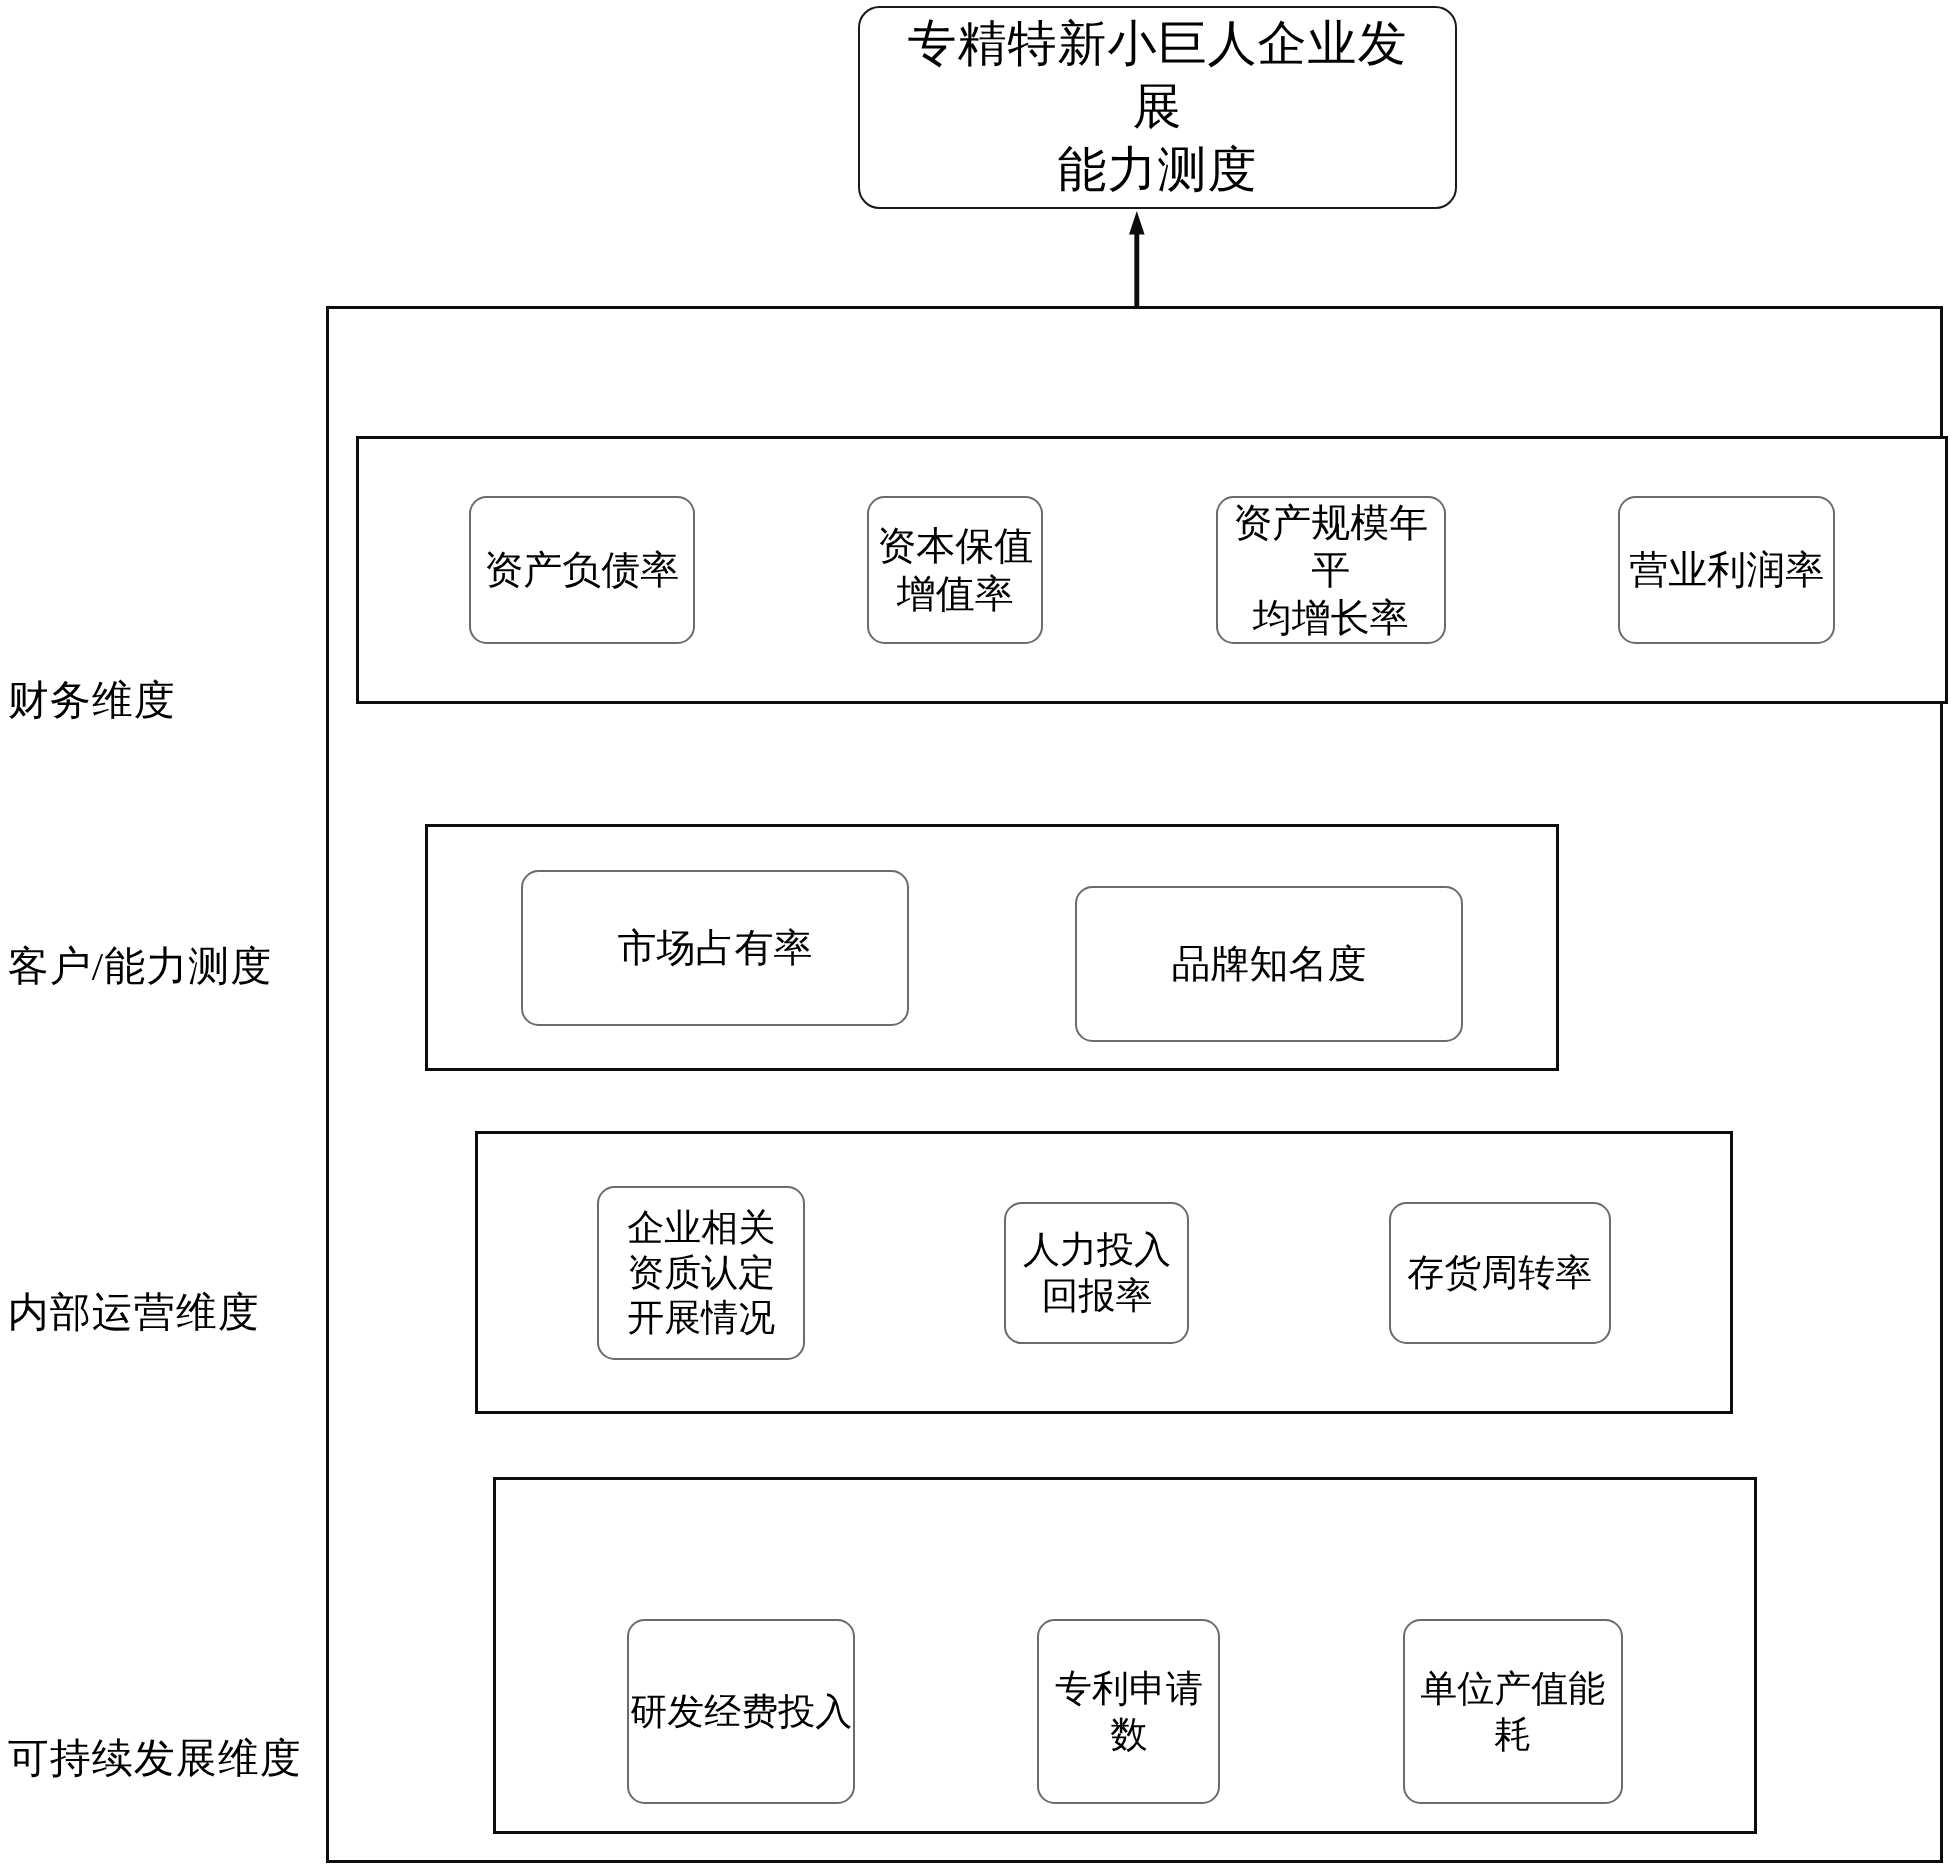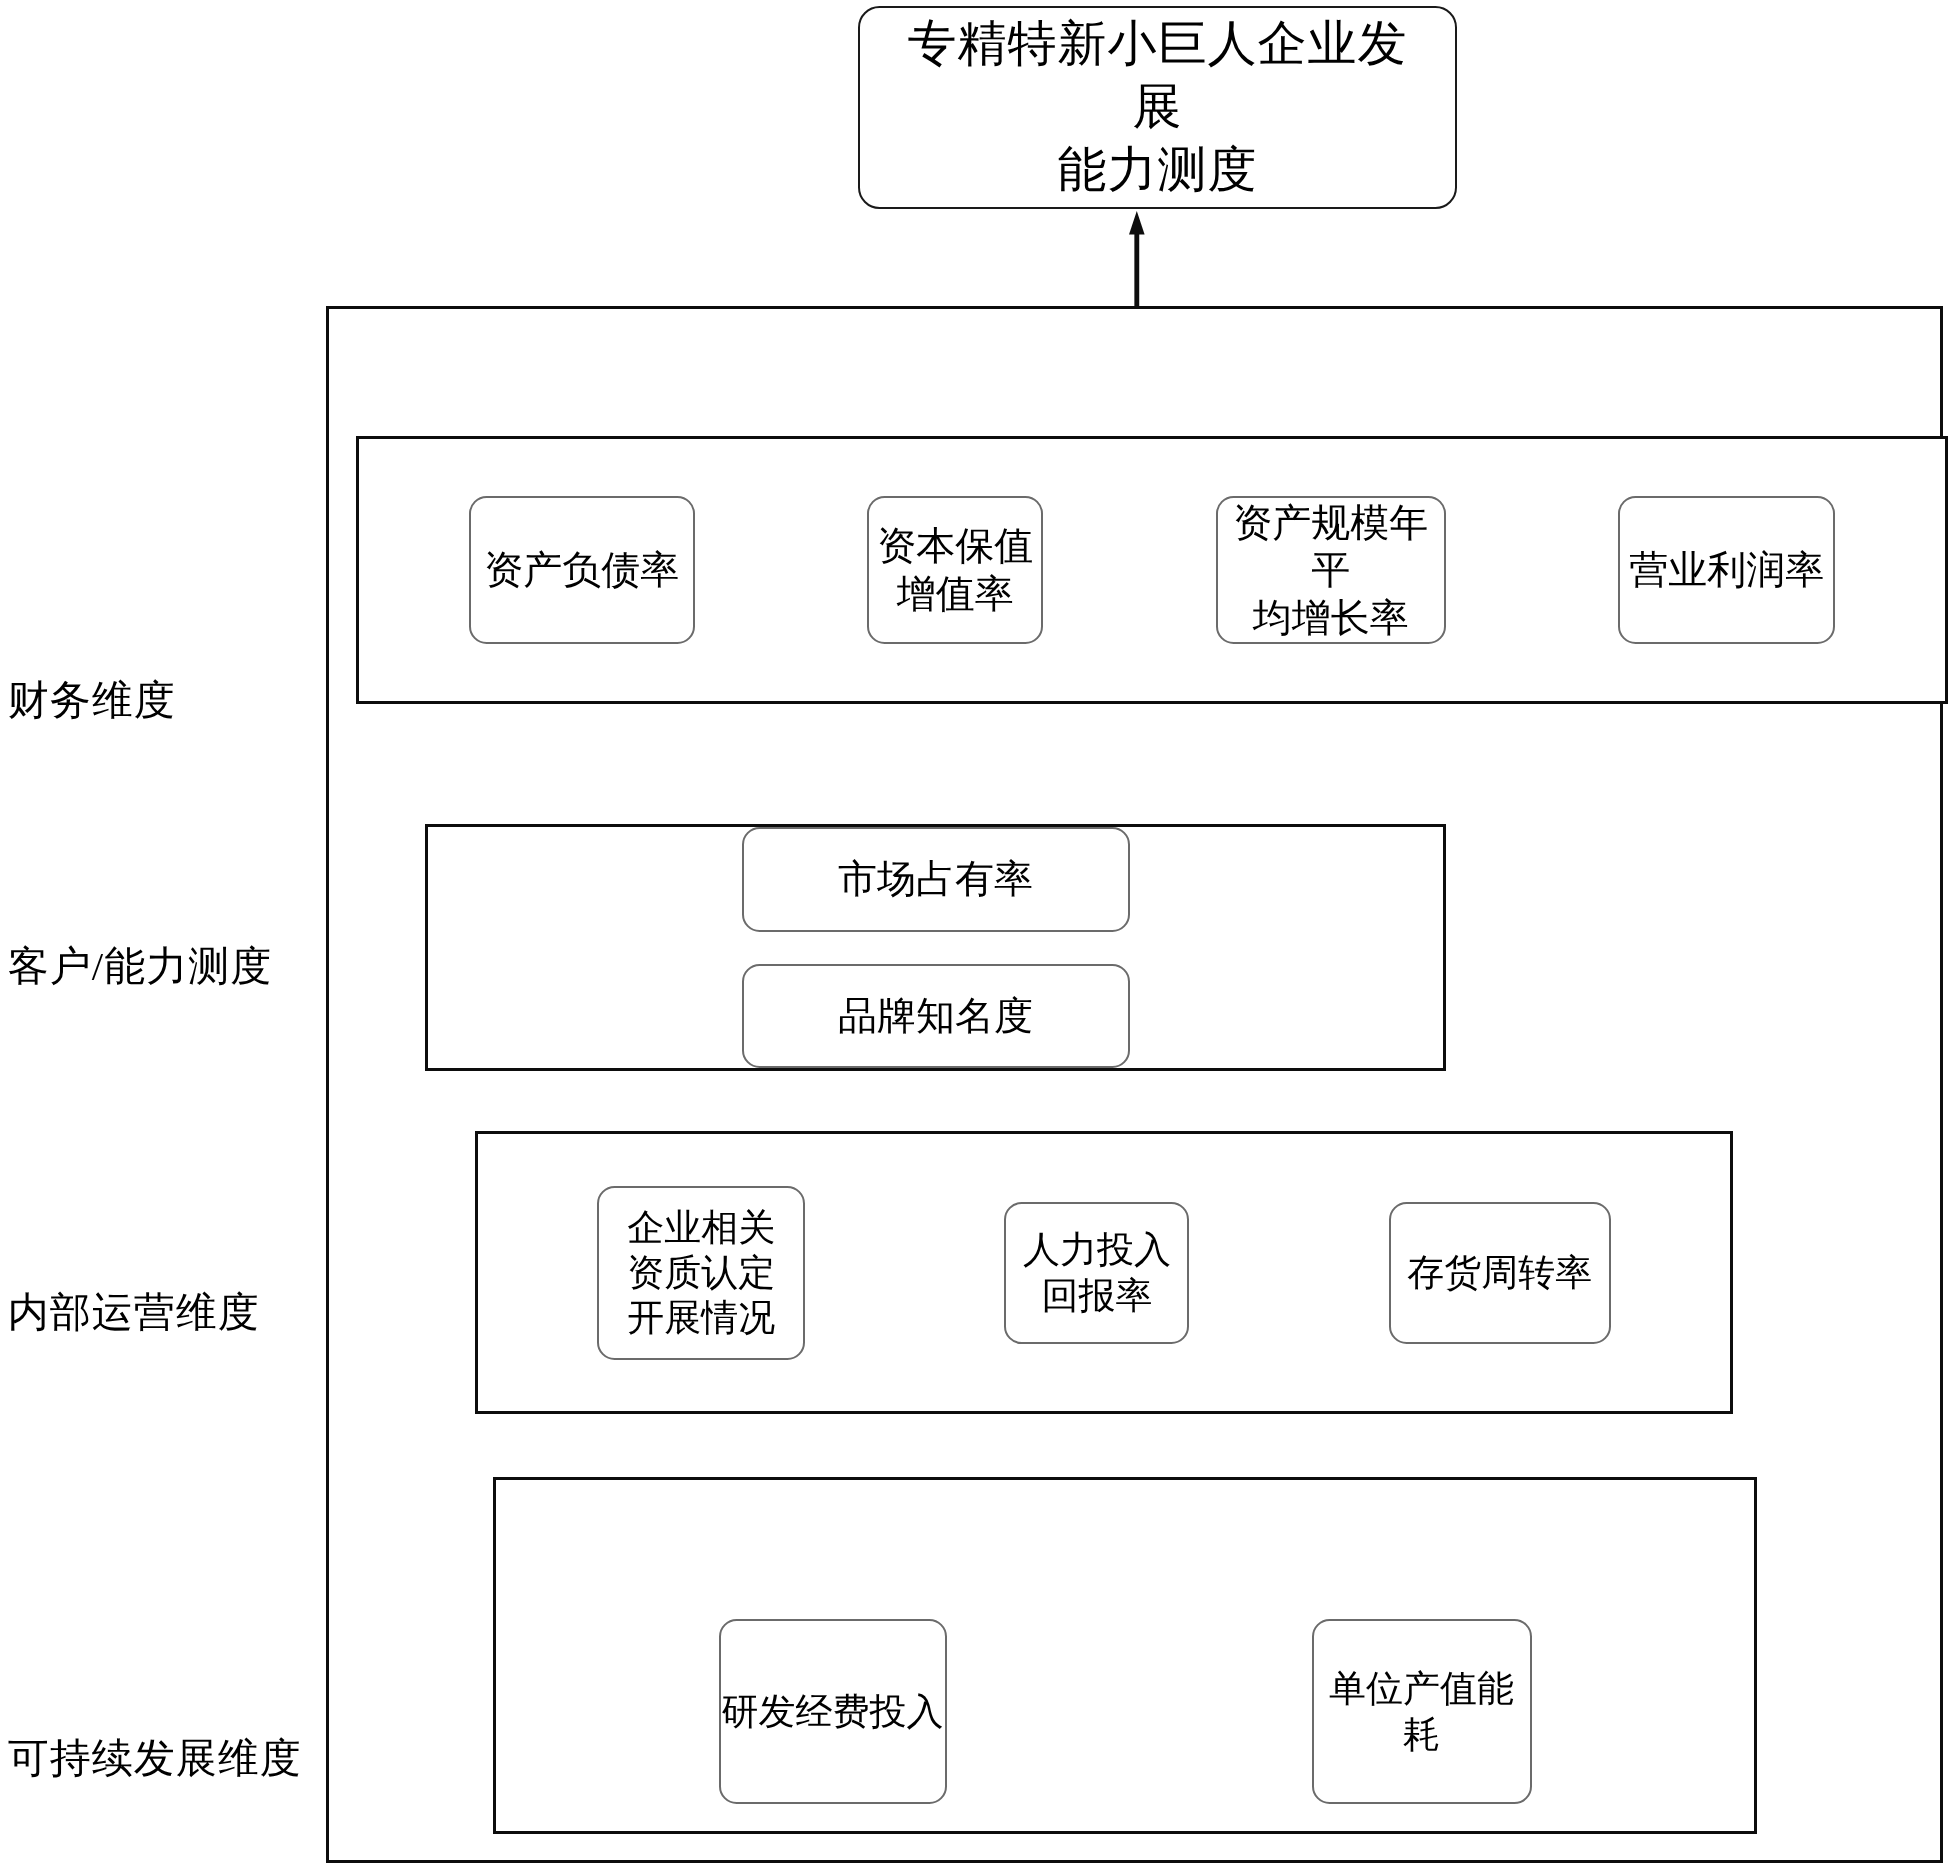--- a/index.html
+++ b/index.html
@@ -74,25 +74,24 @@
     left: 27px;
     top: 127px;
     width: 1592px;
     height: 268px;
     justify-content: space-around;
     padding: 0 23.4px;
   }
   .dim-customer {
     left: 96px;
     top: 515px;
-    width: 1021px;
+    width: 1134px;
     height: 247px;
     justify-content: space-around;
     padding: 0 9.8px;
-    flex-direction: column;
   }
   .dim-internal {
     left: 146px;
     top: 822px;
     width: 1258px;
     height: 283px;
     justify-content: space-around;
     padding: 0 19.5px;
   }
   .dim-sustainable {
@@ -184,20 +183,21 @@
   </div>
 
   <div class="dim-group dim-internal">
     <div class="indicator ind-qualification">企业相关<br>资质认定<br>开展情况</div>
     <div class="indicator ind-hr-return">人力投入<br>回报率</div>
     <div class="indicator ind-inventory-turnover">存货周转率</div>
   </div>
 
   <div class="dim-group dim-sustainable">
     <div class="indicator ind-rd-spend">研发经费投入</div>
+    <div class="indicator ind-patent-count">专利申请数</div>
     <div class="indicator ind-energy-per-output">单位产值能耗</div>
   </div>
 
 </div>
 
 <div class="dim-label label-financial">财务维度</div>
 <div class="dim-label label-customer">客户/能力测度</div>
 <div class="dim-label label-internal">内部运营维度</div>
 <div class="dim-label label-sustainable">可持续发展维度</div>
 

